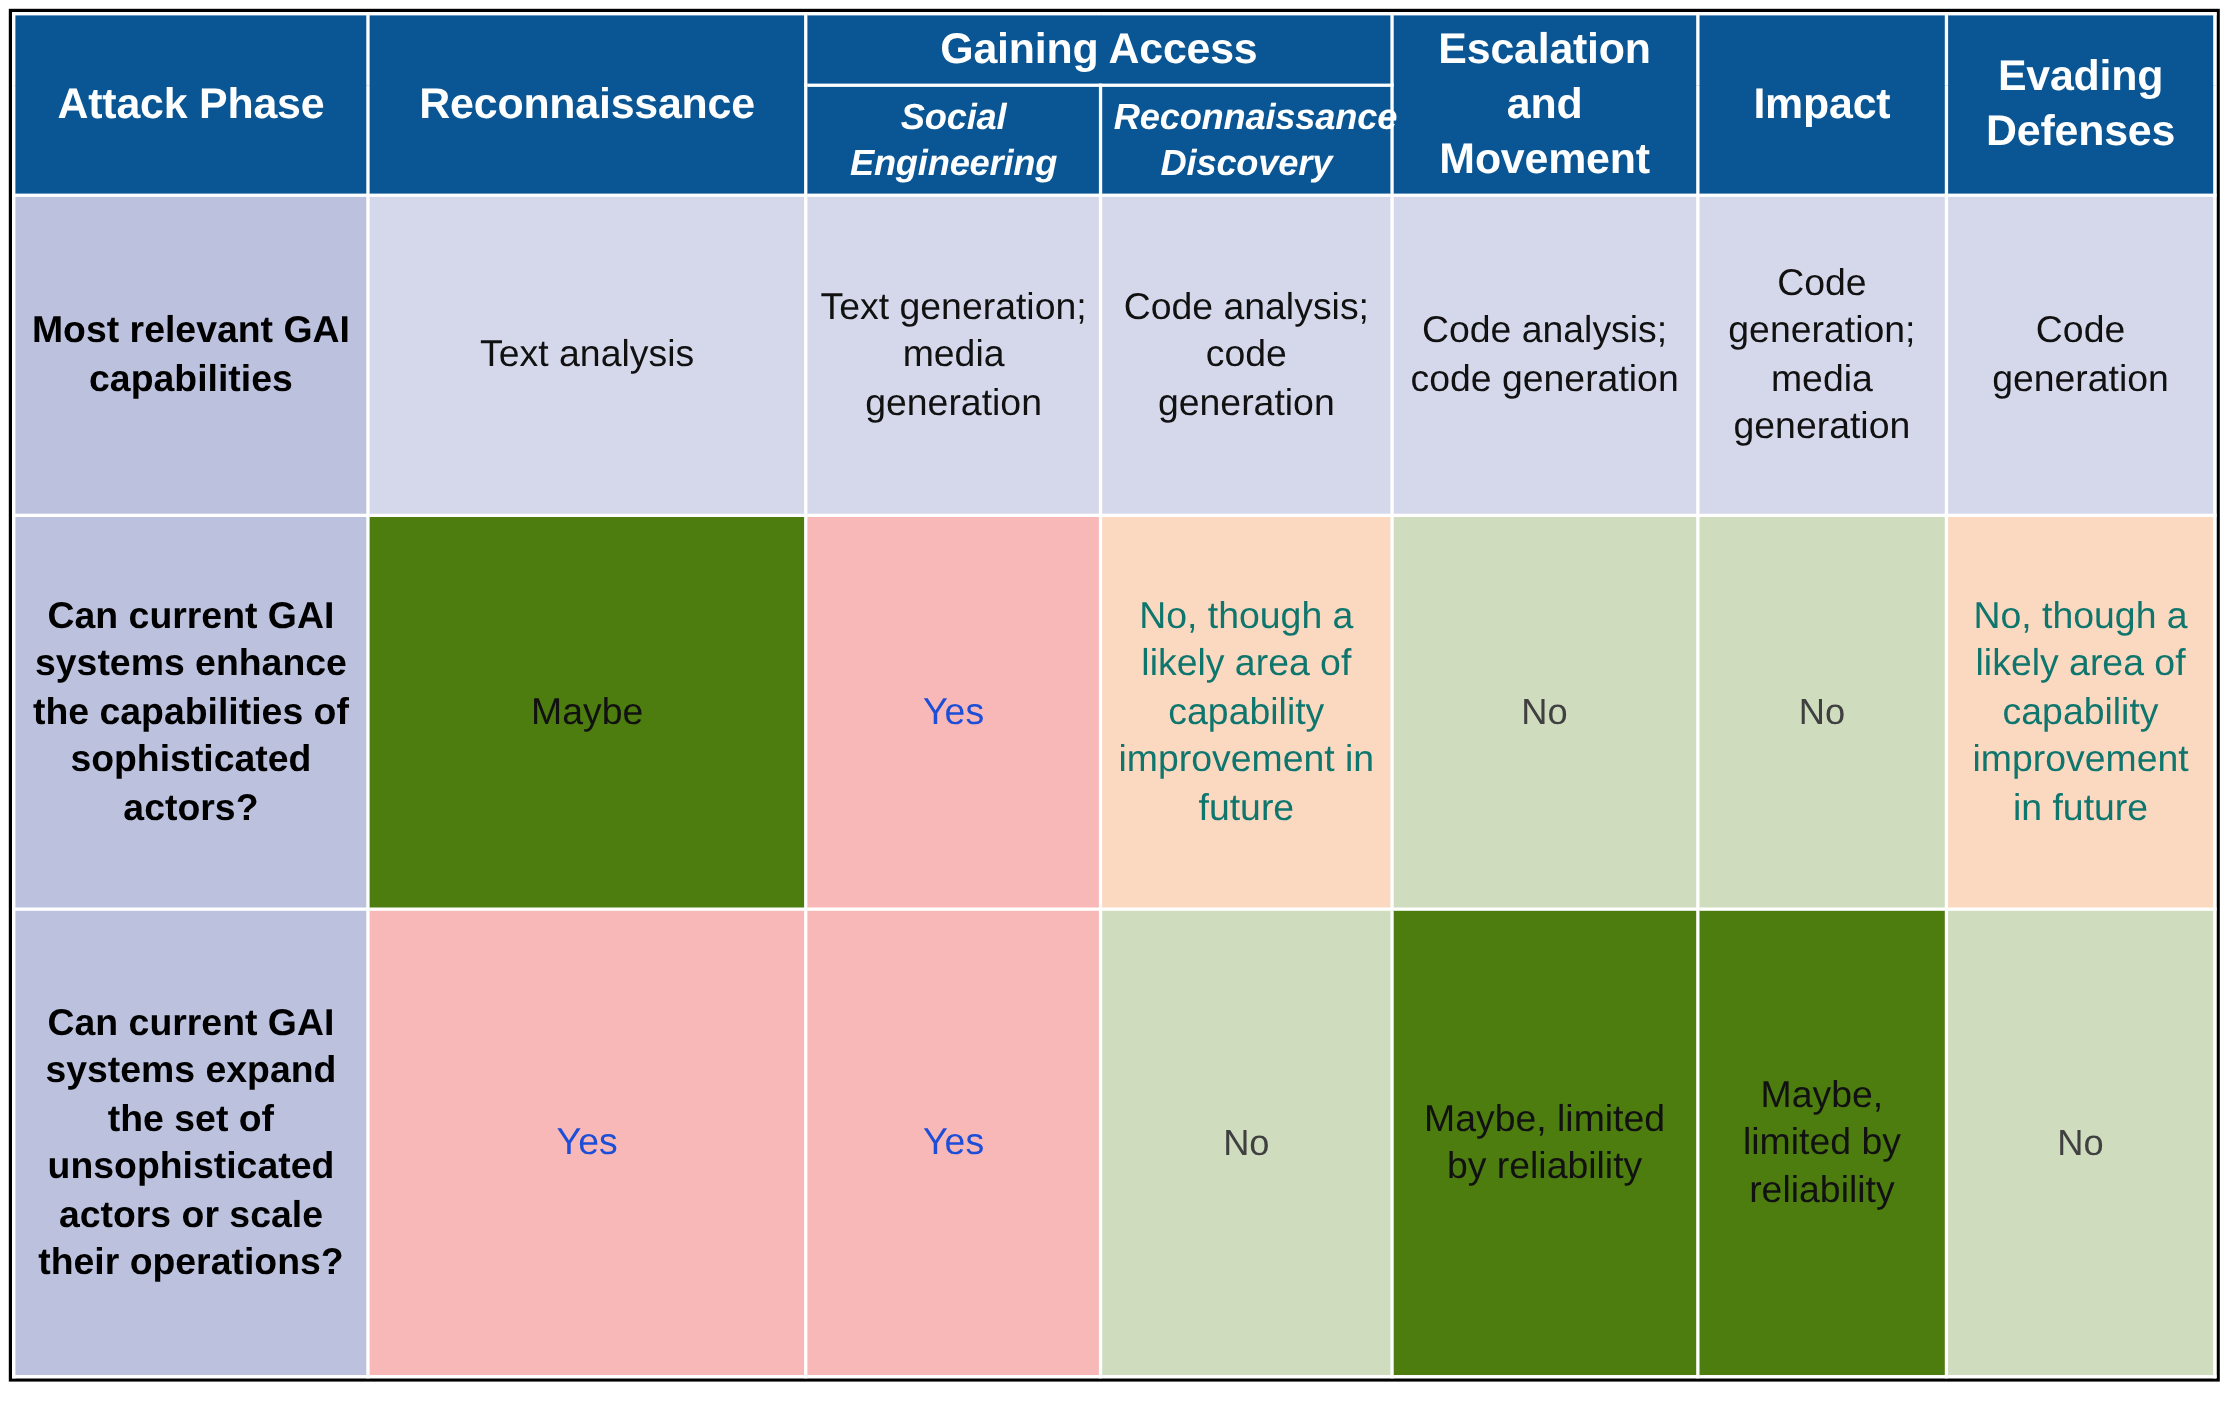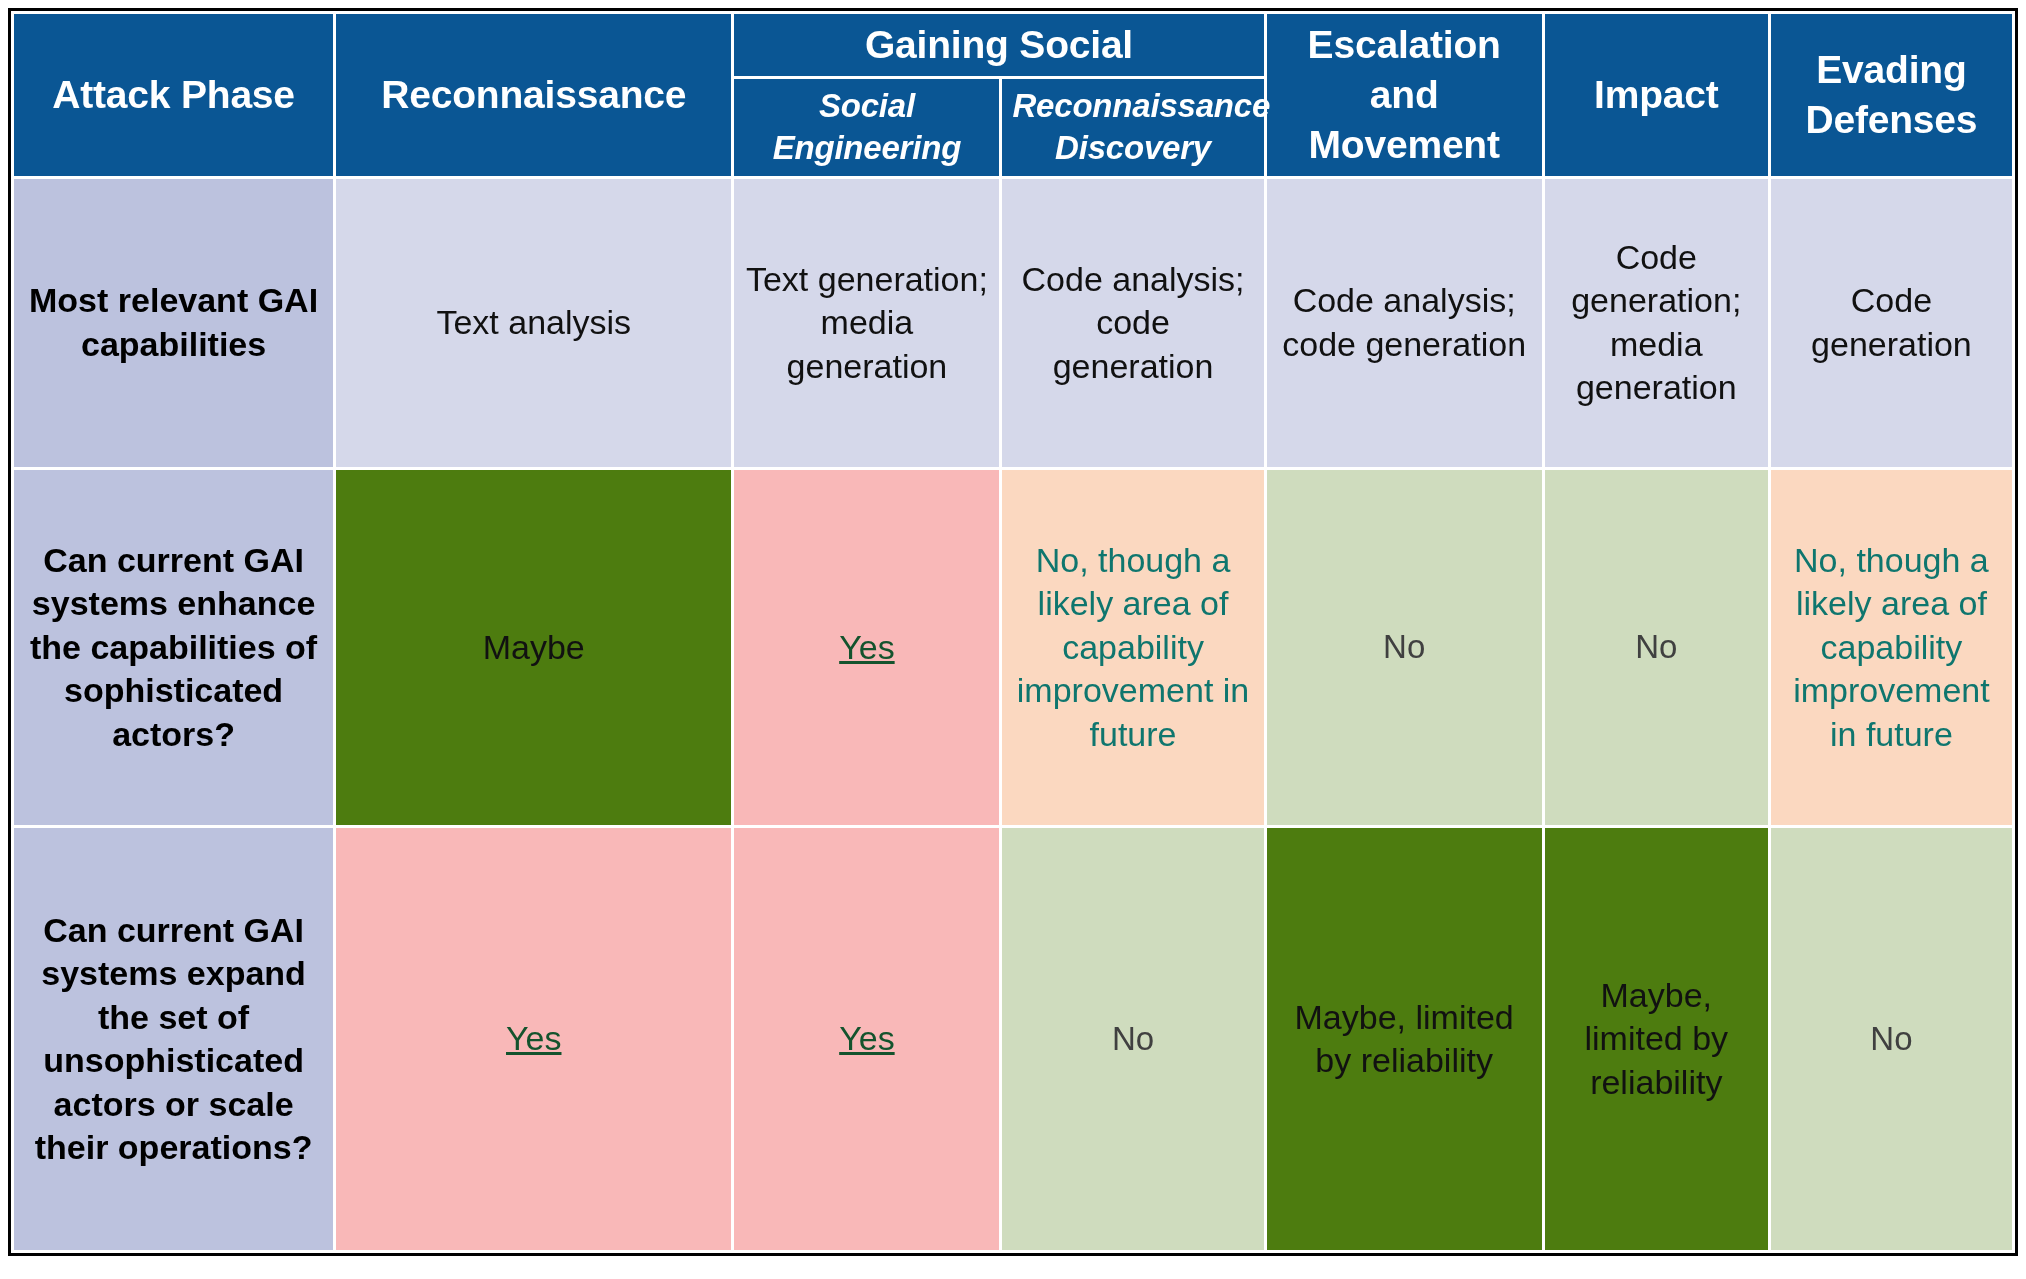--- a/index.html
+++ b/index.html
@@ -65,23 +65,22 @@
     font-size: 34px;
   }
   .cap {
     background: #D5D8EA;
     color: #111111;
     font-weight: normal;
     font-size: 34px;
   }
   .yes {
     background: #F9B8B8;
-    color: #14532d;
+    color: #1d4ed8;
     font-size: 34px;
-    text-decoration: underline;
   }
   .maybe {
     background: #4d7c0f;
     color: #111111;
     font-size: 34px;
   }
   .no {
     background: #CFDCBE;
     color: #404040;
     font-size: 33px;
@@ -103,21 +102,21 @@
       <col style="width:13.4%">
       <col style="width:13.2%">
       <col style="width:13.9%">
       <col style="width:11.3%">
       <col style="width:12.2%">
     </colgroup>
     <thead>
       <tr>
         <th class="hdr" rowspan="2">Attack Phase</th>
         <th class="hdr" rowspan="2">Reconnaissance</th>
-        <th class="hdr group" colspan="2">Gaining Social</th>
+        <th class="hdr group" colspan="2">Gaining Access</th>
         <th class="hdr" rowspan="2">Escalation and Movement</th>
         <th class="hdr" rowspan="2">Impact</th>
         <th class="hdr" rowspan="2">Evading Defenses</th>
       </tr>
       <tr>
         <th class="hdr sub">Social Engineering</th>
         <th class="hdr sub">Reconnaissance Discovery</th>
       </tr>
     </thead>
     <tbody>

